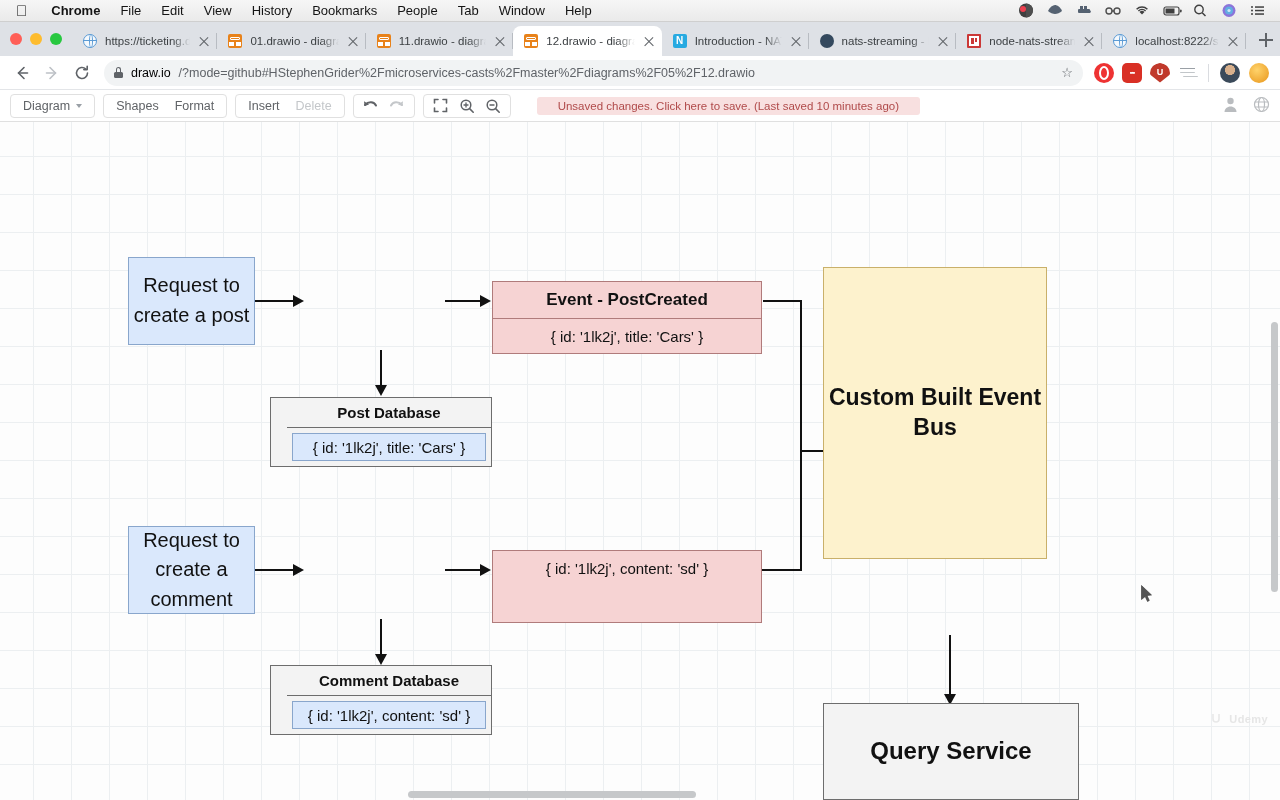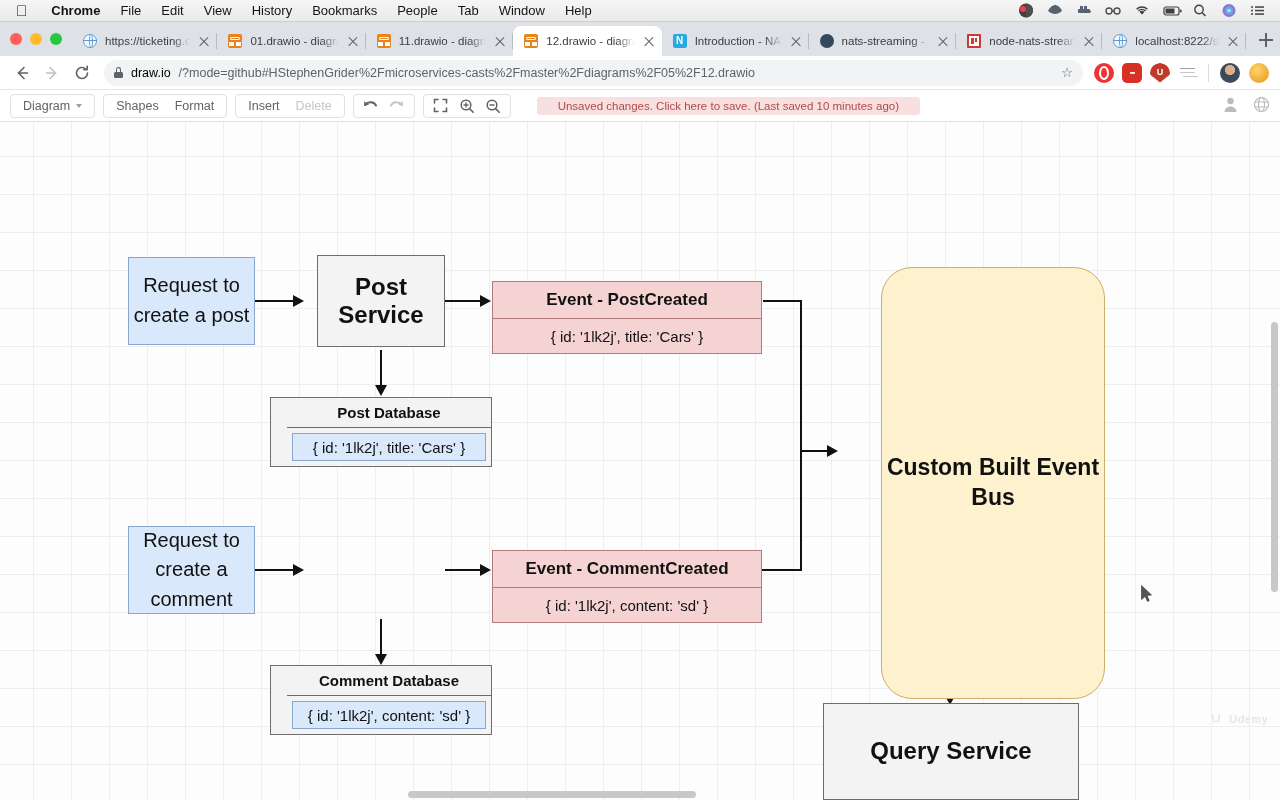--- a/index.html
+++ b/index.html
@@ -499,54 +499,50 @@
   <div class="arrow-line" style="left:761px; top:447px; width:41px; height:2px;"></div>
   <div class="arrow-line" style="left:800px; top:329px; width:2px; height:119px;"></div>
 
   <div class="arrow-line" style="left:949px; top:513px; width:2px; height:62px;"></div>
   <div class="arrow-head ah-down" style="left:944px; top:572px;"></div>
 
   <div class="node box-req" style="left:128px; top:135px; width:127px; height:88px;">
     <span>Request to create a post</span>
   </div>
 
-  <div class="node box-svc" style="left:317px; top:133px; width:128px; height:92px; font-size:24px;">
-    <span>Post Service</span>
-  </div>
 
   <div class="node box-evt" style="left:492px; top:159px; width:270px; height:73px;">
     <div class="hdr">Event - PostCreated</div>
     <div class="row">{ id: '1lk2j', title: 'Cars' }</div>
   </div>
 
   <div class="node box-db" style="left:270px; top:275px; width:222px; height:70px;">
     <div class="hdr">Post Database</div>
     <div class="body">
       <div class="db-record">{ id: '1lk2j', title: 'Cars' }</div>
     </div>
   </div>
 
   <div class="node box-req" style="left:128px; top:404px; width:127px; height:88px;">
     <span>Request to create a comment</span>
   </div>
 
 
   <div class="node box-evt" style="left:492px; top:428px; width:270px; height:73px;">
-    <div class="hdr">Event - CommentCreated</div>
     <div class="row">{ id: '1lk2j', content: 'sd' }</div>
   </div>
 
   <div class="node box-db" style="left:270px; top:543px; width:222px; height:70px;">
     <div class="hdr">Comment Database</div>
     <div class="body">
       <div class="db-record">{ id: '1lk2j', content: 'sd' }</div>
     </div>
   </div>
 
-  <div class="node box-bus" style="left:881px; top:145px; width:224px; height:432px;border-radius:31px;">
+  <div class="node box-bus" style="left:823px; top:145px; width:224px; height:292px;">
     <span>Custom Built Event Bus</span>
   </div>
 
   <div class="node box-svc" style="left:823px; top:581px; width:256px; height:97px; font-size:24px;">
     <span>Query Service</span>
   </div>
 
   <div class="cursor" style="left:1141px; top:463px;">
     <svg width="12" height="18" viewBox="0 0 12 18">
         <path d="M0.5 0.5 10.5 10 6 10.5 8.3 15.5 6.5 16.5 4.2 11.5 0.5 14.5z" fill="#555" stroke="#333" stroke-width=".6"></path>

